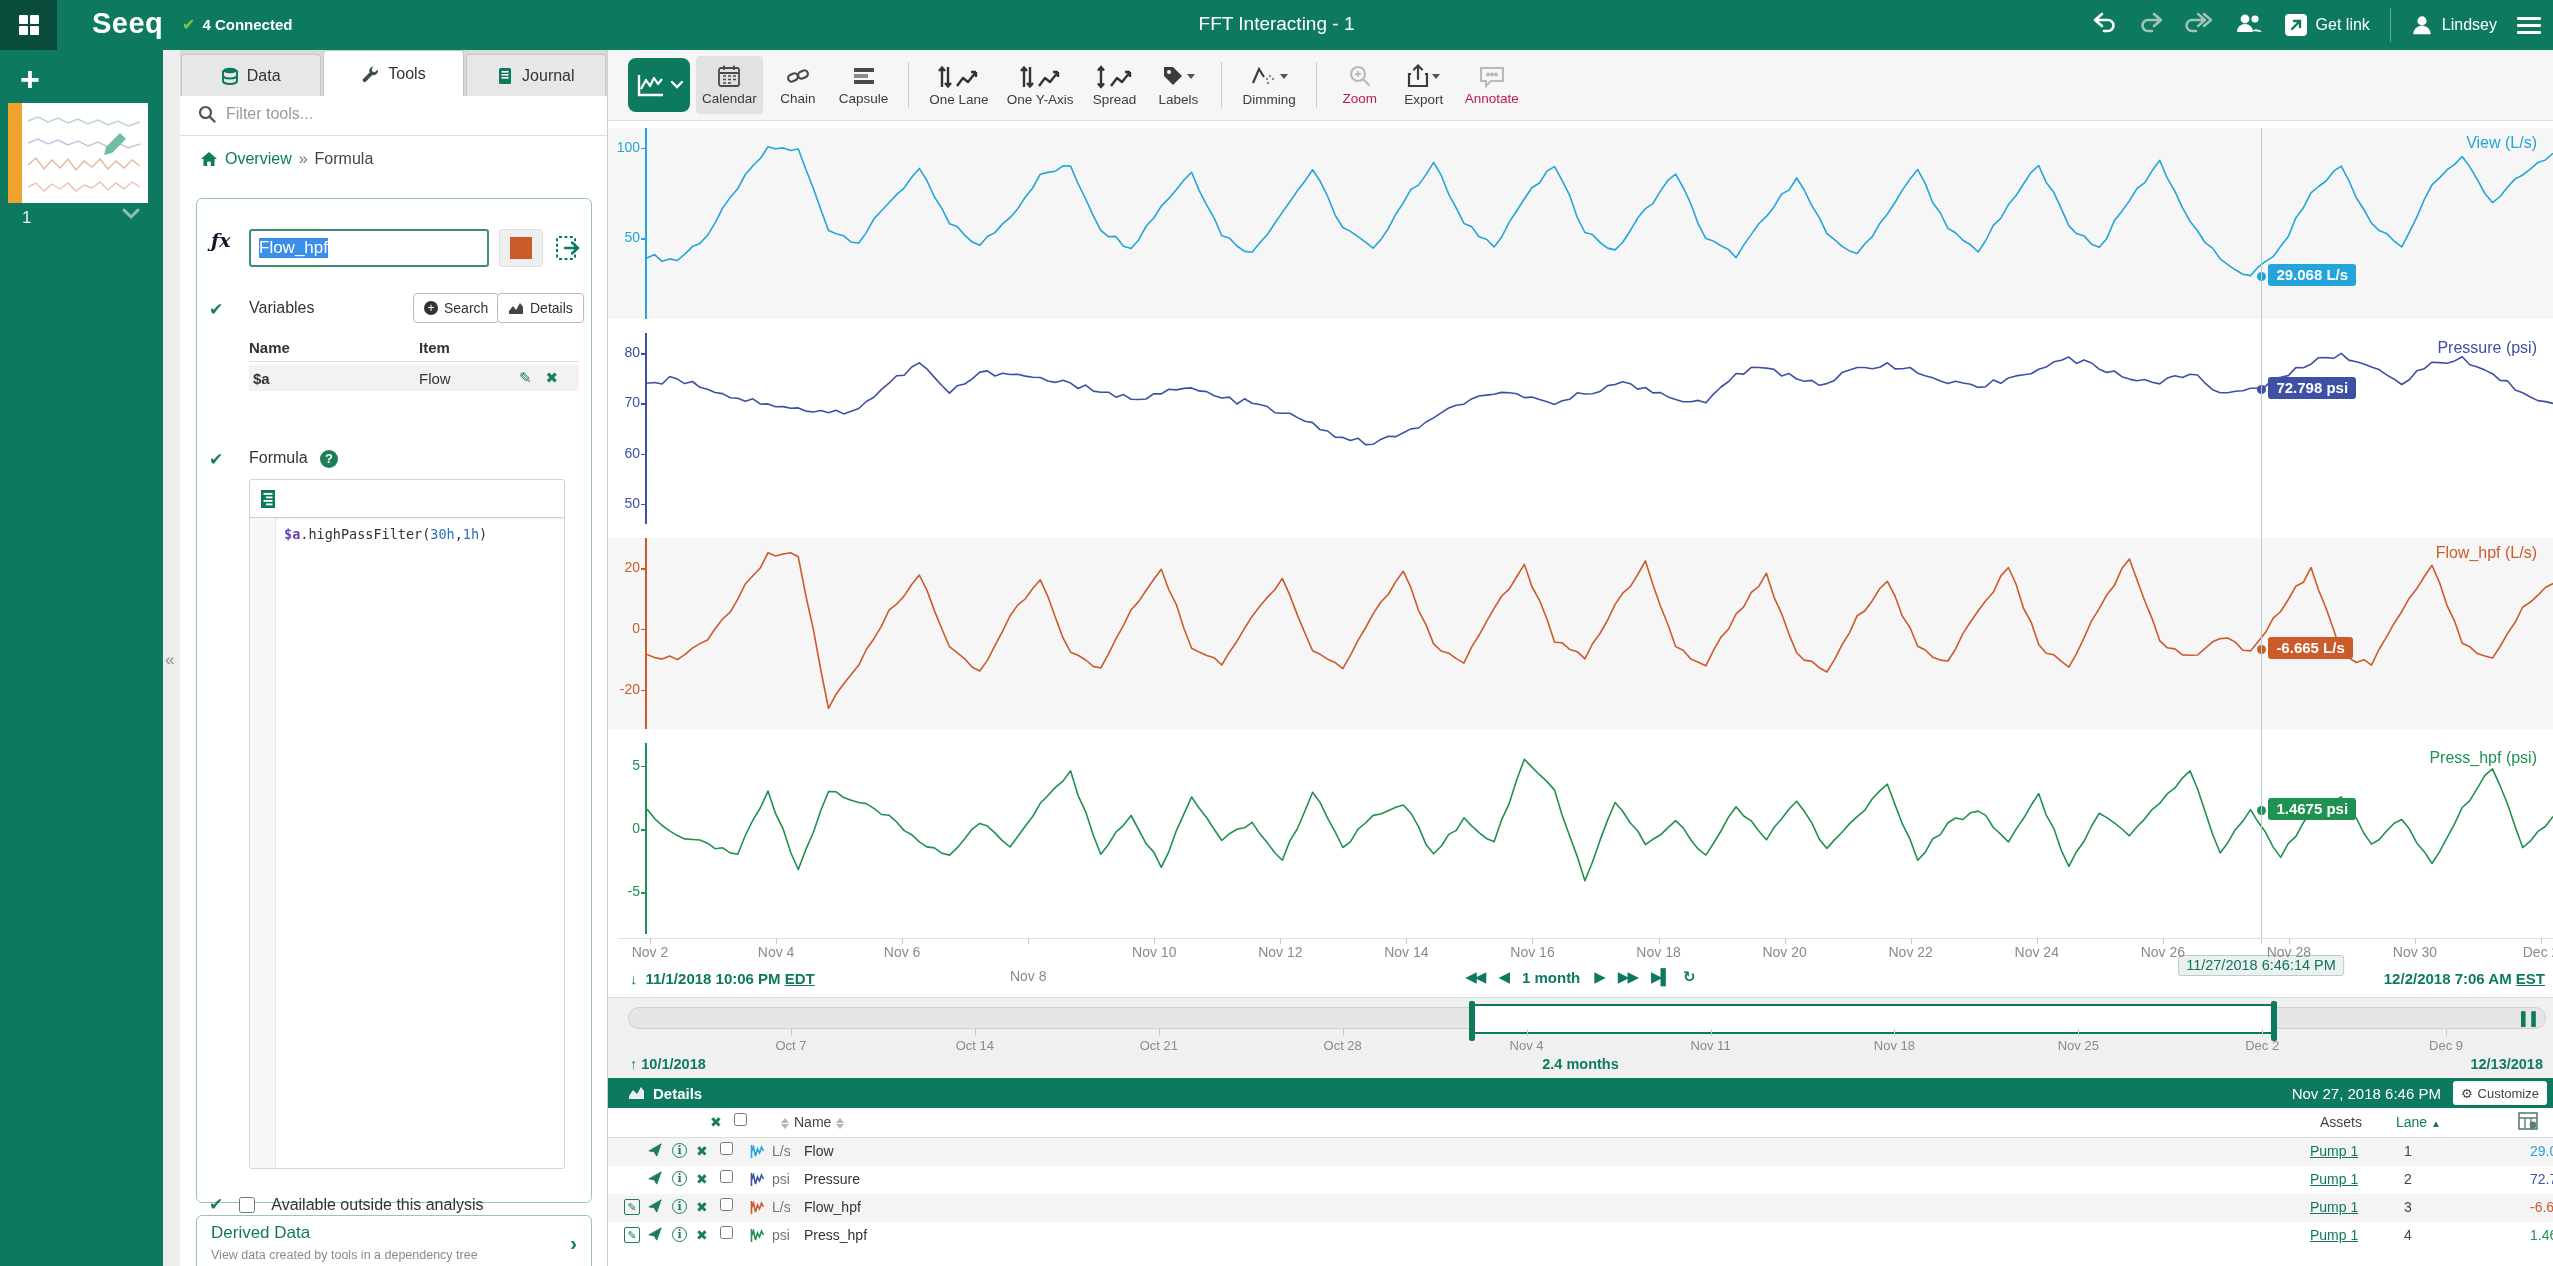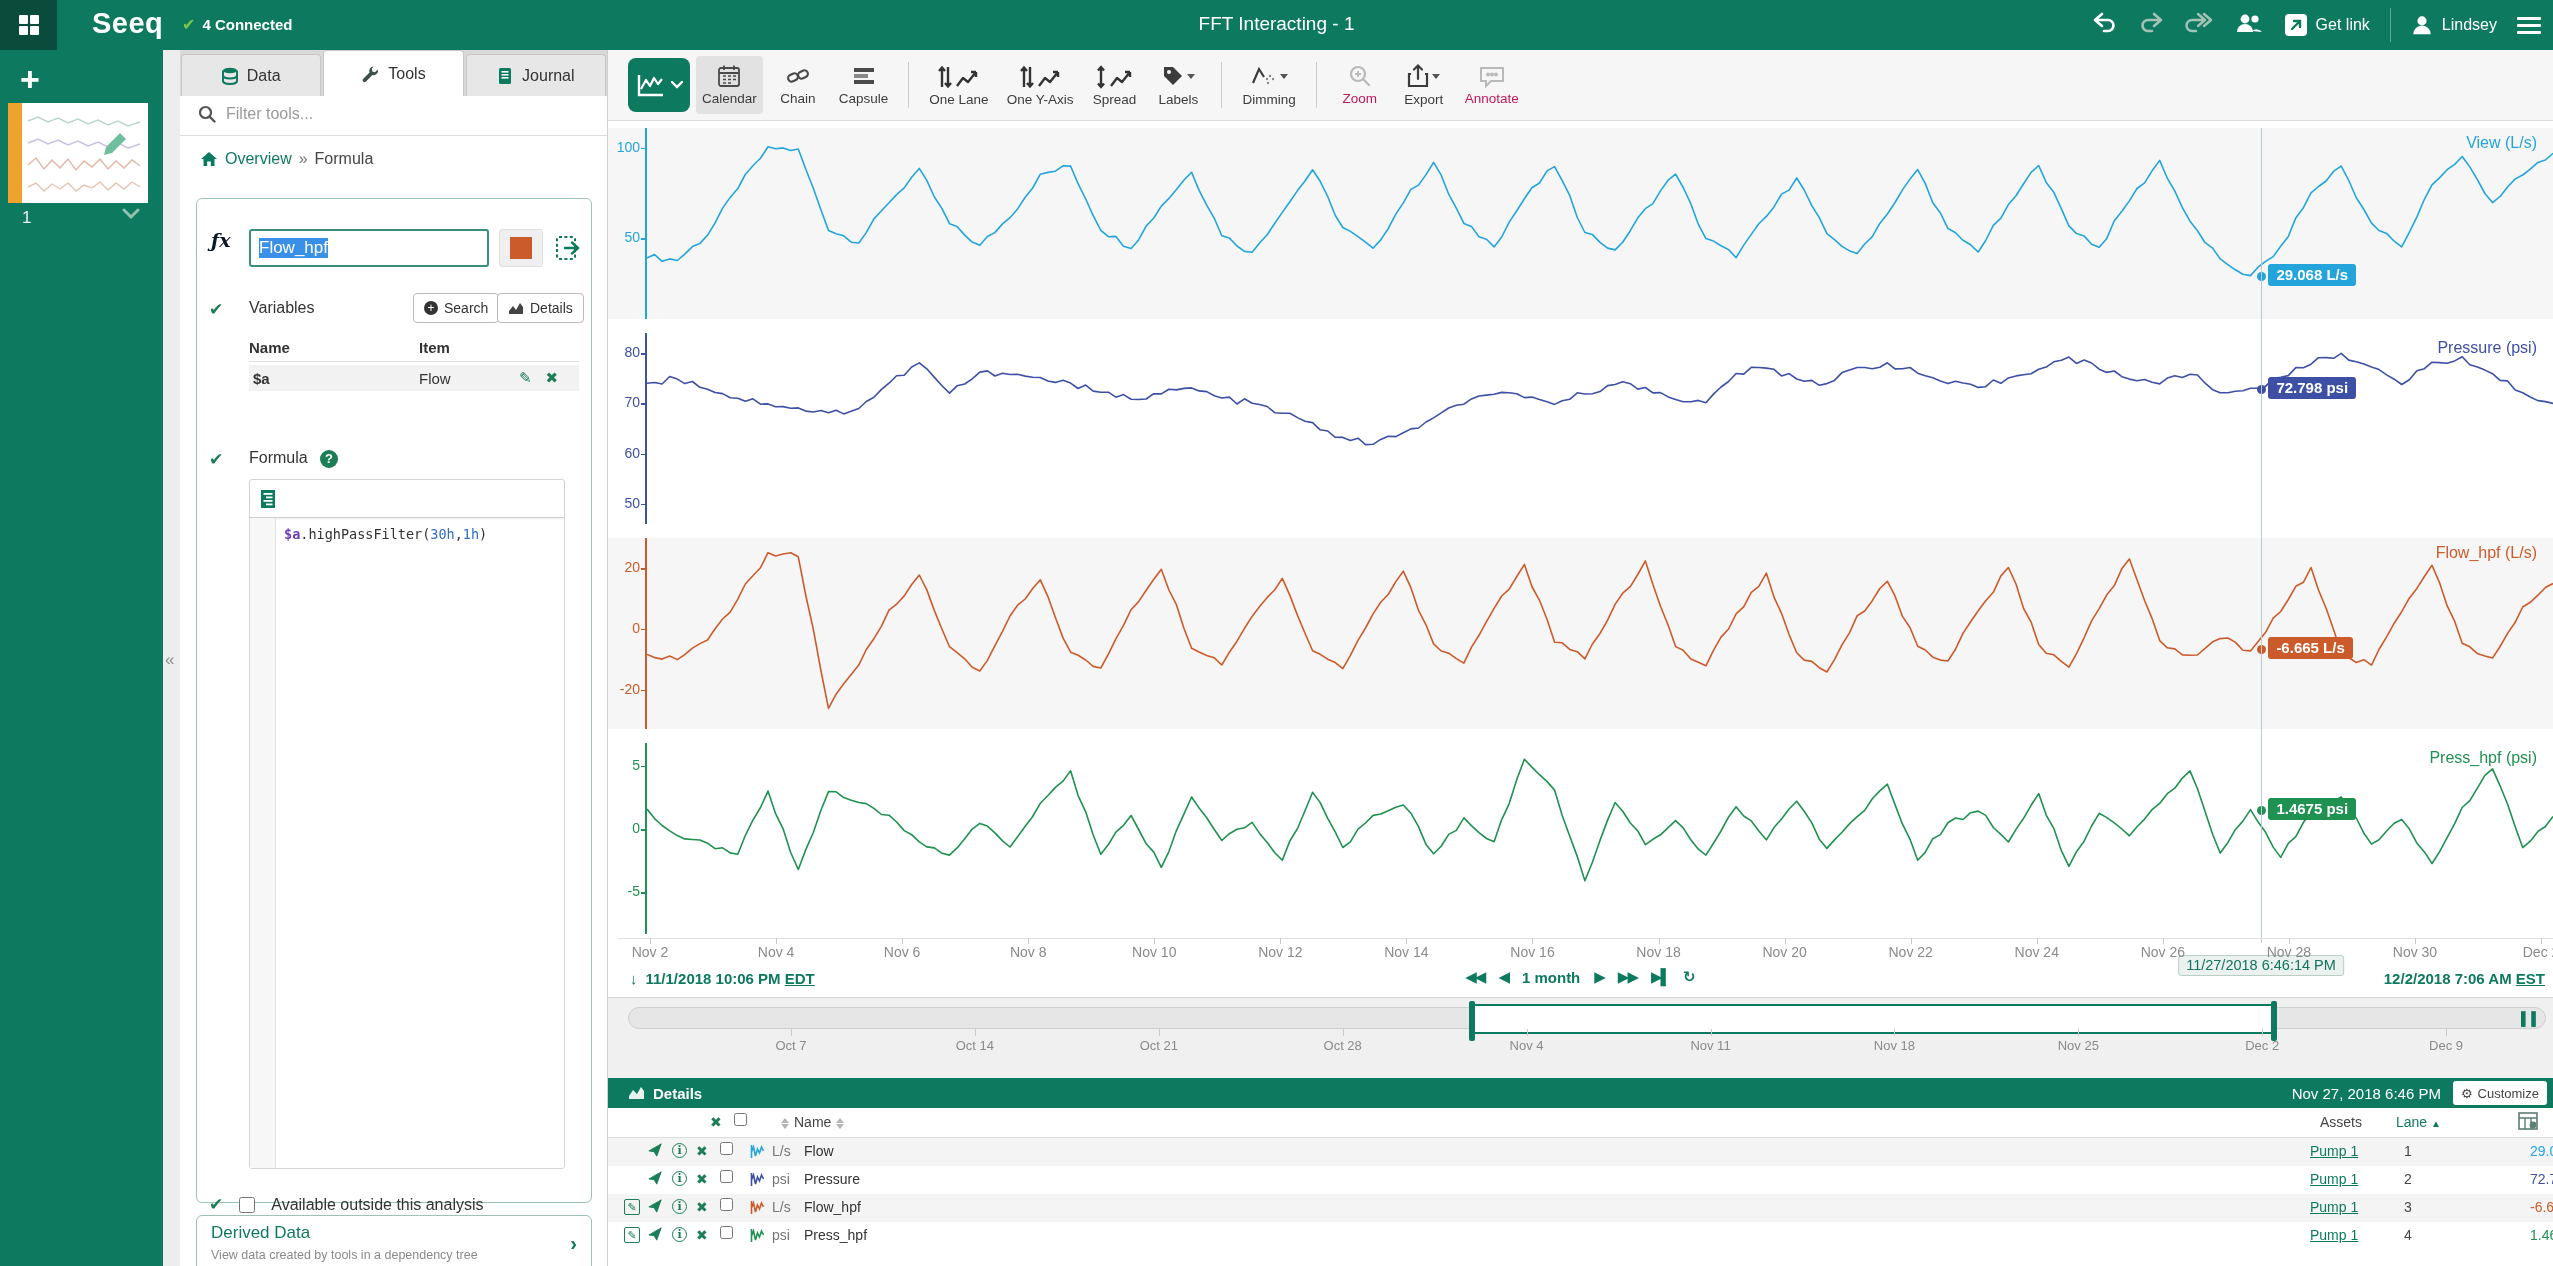--- a/index.html
+++ b/index.html
@@ -516,21 +516,21 @@
 
   <div id="xaxis-line" class="abs"></div>
   <div id="xaxis" style="position: absolute;">
       <span class="abs xstub" style="left: 650px;"></span>
       <span class="abs xtick" style="left: 650px;">Nov 2</span>
       <span class="abs xstub" style="left: 776.07px;"></span>
       <span class="abs xtick" style="left: 776.07px;">Nov 4</span>
       <span class="abs xstub" style="left: 902.14px;"></span>
       <span class="abs xtick" style="left: 902.14px;">Nov 6</span>
       <span class="abs xstub" style="left: 1028.21px;"></span>
-      <span class="abs xtick" style="left: 1028.21px;">Nov 8</span>
+      <span class="abs xtick" style="left: 1028.21px; margin-top: 24px;">Nov 8</span>
       <span class="abs xstub" style="left: 1154.28px;"></span>
       <span class="abs xtick" style="left: 1154.28px;">Nov 10</span>
       <span class="abs xstub" style="left: 1280.35px;"></span>
       <span class="abs xtick" style="left: 1280.35px;">Nov 12</span>
       <span class="abs xstub" style="left: 1406.42px;"></span>
       <span class="abs xtick" style="left: 1406.42px;">Nov 14</span>
       <span class="abs xstub" style="left: 1532.49px;"></span>
       <span class="abs xtick" style="left: 1532.49px;">Nov 16</span>
       <span class="abs xstub" style="left: 1658.56px;"></span>
       <span class="abs xtick" style="left: 1658.56px;">Nov 18</span>
@@ -569,20 +569,25 @@
 
   <div id="slider-sect" class="abs">
     <div id="track">
       <div id="sel-window">
         <div class="handle" style="left:-6px"></div>
         <div class="handle" style="right:-6px"></div>
       </div>
       <span id="track-icon">▐▐</span>
     </div>
 
+    <div id="slider-bottom">
+      <span class="abs" style="left:22px"><span>↑</span> <span>10/1/2018</span></span>
+      <span class="abs" style="left:50%;transform:translateX(-50%)">2.4 months</span>
+      <span class="abs" style="right:10px">12/13/2018</span>
+    </div>
   <div id="slider-ticks" style="position: absolute; left: 0px; top: 0px; width: 100%; height: 100%;">
         <span class="abs sstub" style="left: 183px;"></span>
         <span class="abs stick" style="left: 183px;">Oct 7</span>
         <span class="abs sstub" style="left: 366.9px;"></span>
         <span class="abs stick" style="left: 366.9px;">Oct 14</span>
         <span class="abs sstub" style="left: 550.8px;"></span>
         <span class="abs stick" style="left: 550.8px;">Oct 21</span>
         <span class="abs sstub" style="left: 734.7px;"></span>
         <span class="abs stick" style="left: 734.7px;">Oct 28</span>
         <span class="abs sstub" style="left: 918.6px;"></span>

